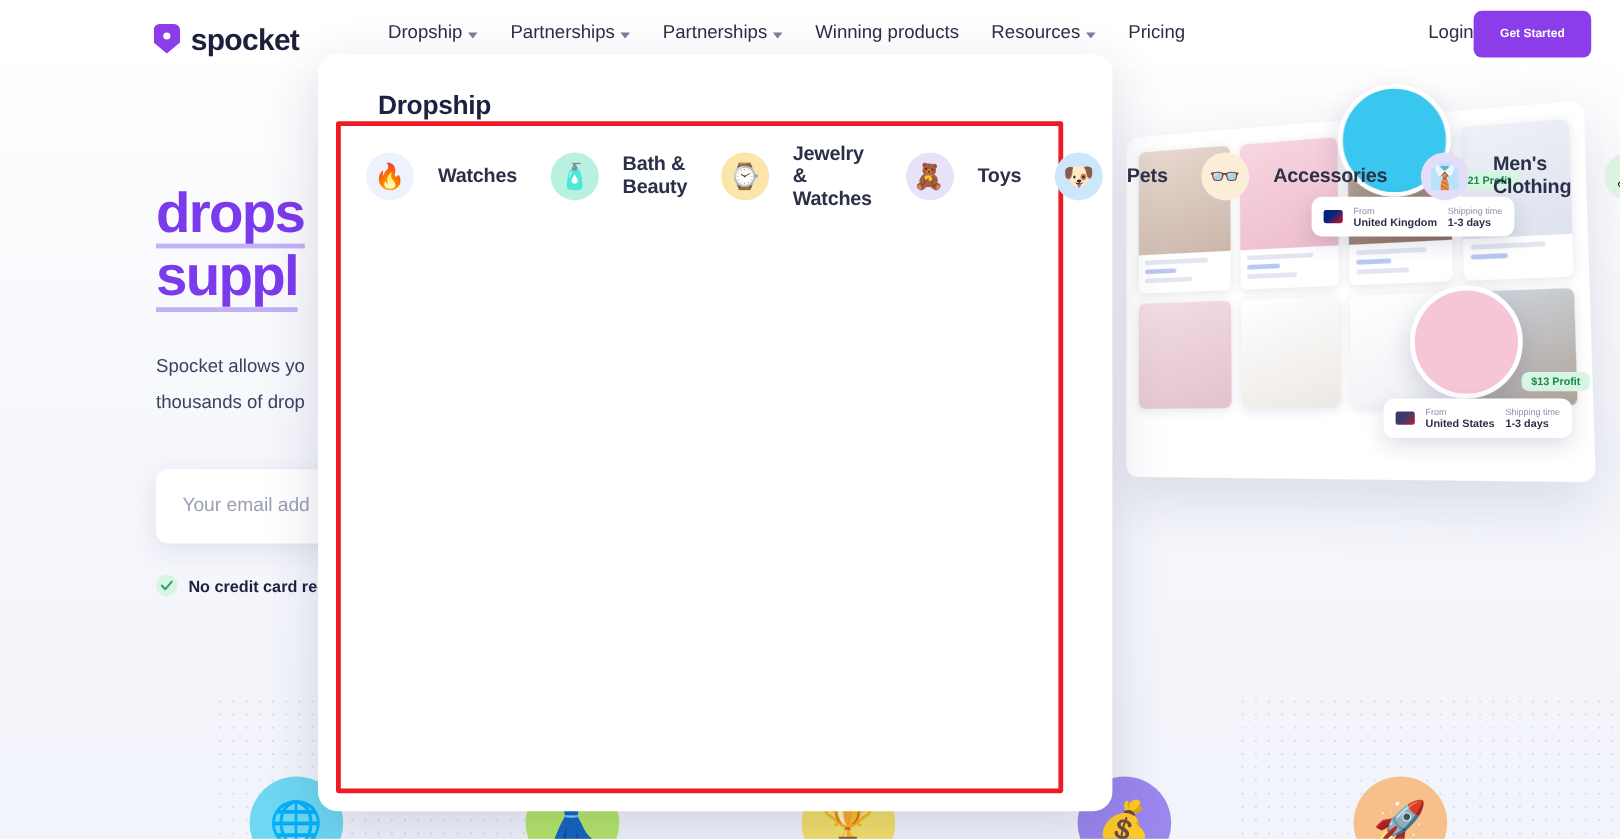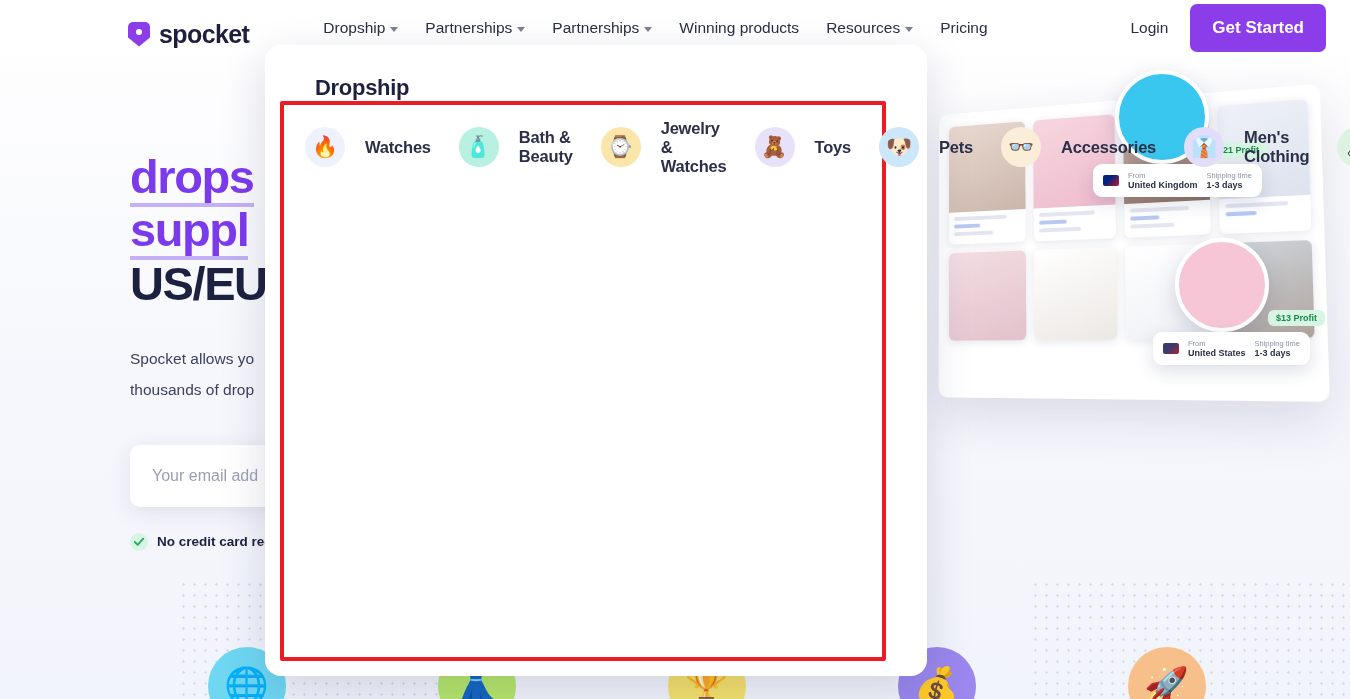--- a/index.html
+++ b/index.html
@@ -27,21 +27,21 @@
   .dots-right { right:0; width:320px; }
 
   
   .navbar {
     position:absolute; top:0; left:0; right:0; height:56px;
     background:#ffffff;
     display:flex; align-items:center;
     padding:0 24px 0 128px;
     z-index:30;
   }
-  .brand { display:flex; align-items:center; gap:9px;margin-top:12px; }
+  .brand { display:flex; align-items:flex-start; gap:9px;margin-top:12px; }
   .brand-mark {
     width:22px; height:25px; position:relative;
     background:#8b3dea;
     border-radius:5px 5px 5px 5px;
     clip-path: polygon(0 0, 100% 0, 100% 64%, 50% 100%, 0 64%);
   }
   .brand-mark::after{
     content:""; position:absolute; left:50%; top:7px; transform:translateX(-50%);
     width:6px; height:6px; border-radius:50%; background:#fff;
   }
@@ -50,24 +50,24 @@
   }
   .nav-links {
     display:flex; align-items:center; gap:27px;
     margin-left:74px;
   }
   .nav-link {
     font-size:15.5px; color:#2b2f45; cursor:pointer;
     display:flex; align-items:center; gap:5px; white-space:nowrap;
   }
   .caret { width:0;height:0;border-left:4.5px solid transparent;border-right:4.5px solid transparent;border-top:5px solid #7b8096; margin-top:3px;}
-  .nav-right { margin-left:auto; display:flex; align-items:center; gap:22px; }
+  .nav-right { margin-left:auto; display:flex; align-items:center; }
   .login-link { font-size:15.5px; color:#2b2f45; cursor:pointer; }
   .cta-btn {
-    background:#8b3dea; color:#fff; font-size:17px; font-weight:700;
+    background:#8b3dea; color:#fff; font-size:10px; font-weight:700;
     border:none; border-radius:7px; padding:14px 22px; cursor:pointer;
     white-space:nowrap;
   }
 
   
   .hero-left { position:absolute; left:130px; top:96px; width:330px; z-index:5; }
   .hero-title {
     font-size:47px; line-height:1.14; font-weight:800; color:#1d2140;
     letter-spacing:-1.4px; margin:0;
   }
@@ -163,21 +163,20 @@
 
 <div class="page">
   <div class="dots-left"></div>
   <div class="dots-right"></div>
 
   <div class="hero-left">
     <h1 class="hero-title">
       <br>
       <span class="hl-accent">drops</span><br>
       <span class="hl-accent">suppl</span><br>
-      <span>US/EU</span>
     </h1>
     <div class="hero-sub">
       <div>Spocket allows yo</div>
       <div>thousands of drop</div>
     </div>
     <div class="email-row">
       <input class="email-input" type="text" placeholder="Your email add" style="">
     </div>
     <div class="nocc">
       <span class="check-circle">

